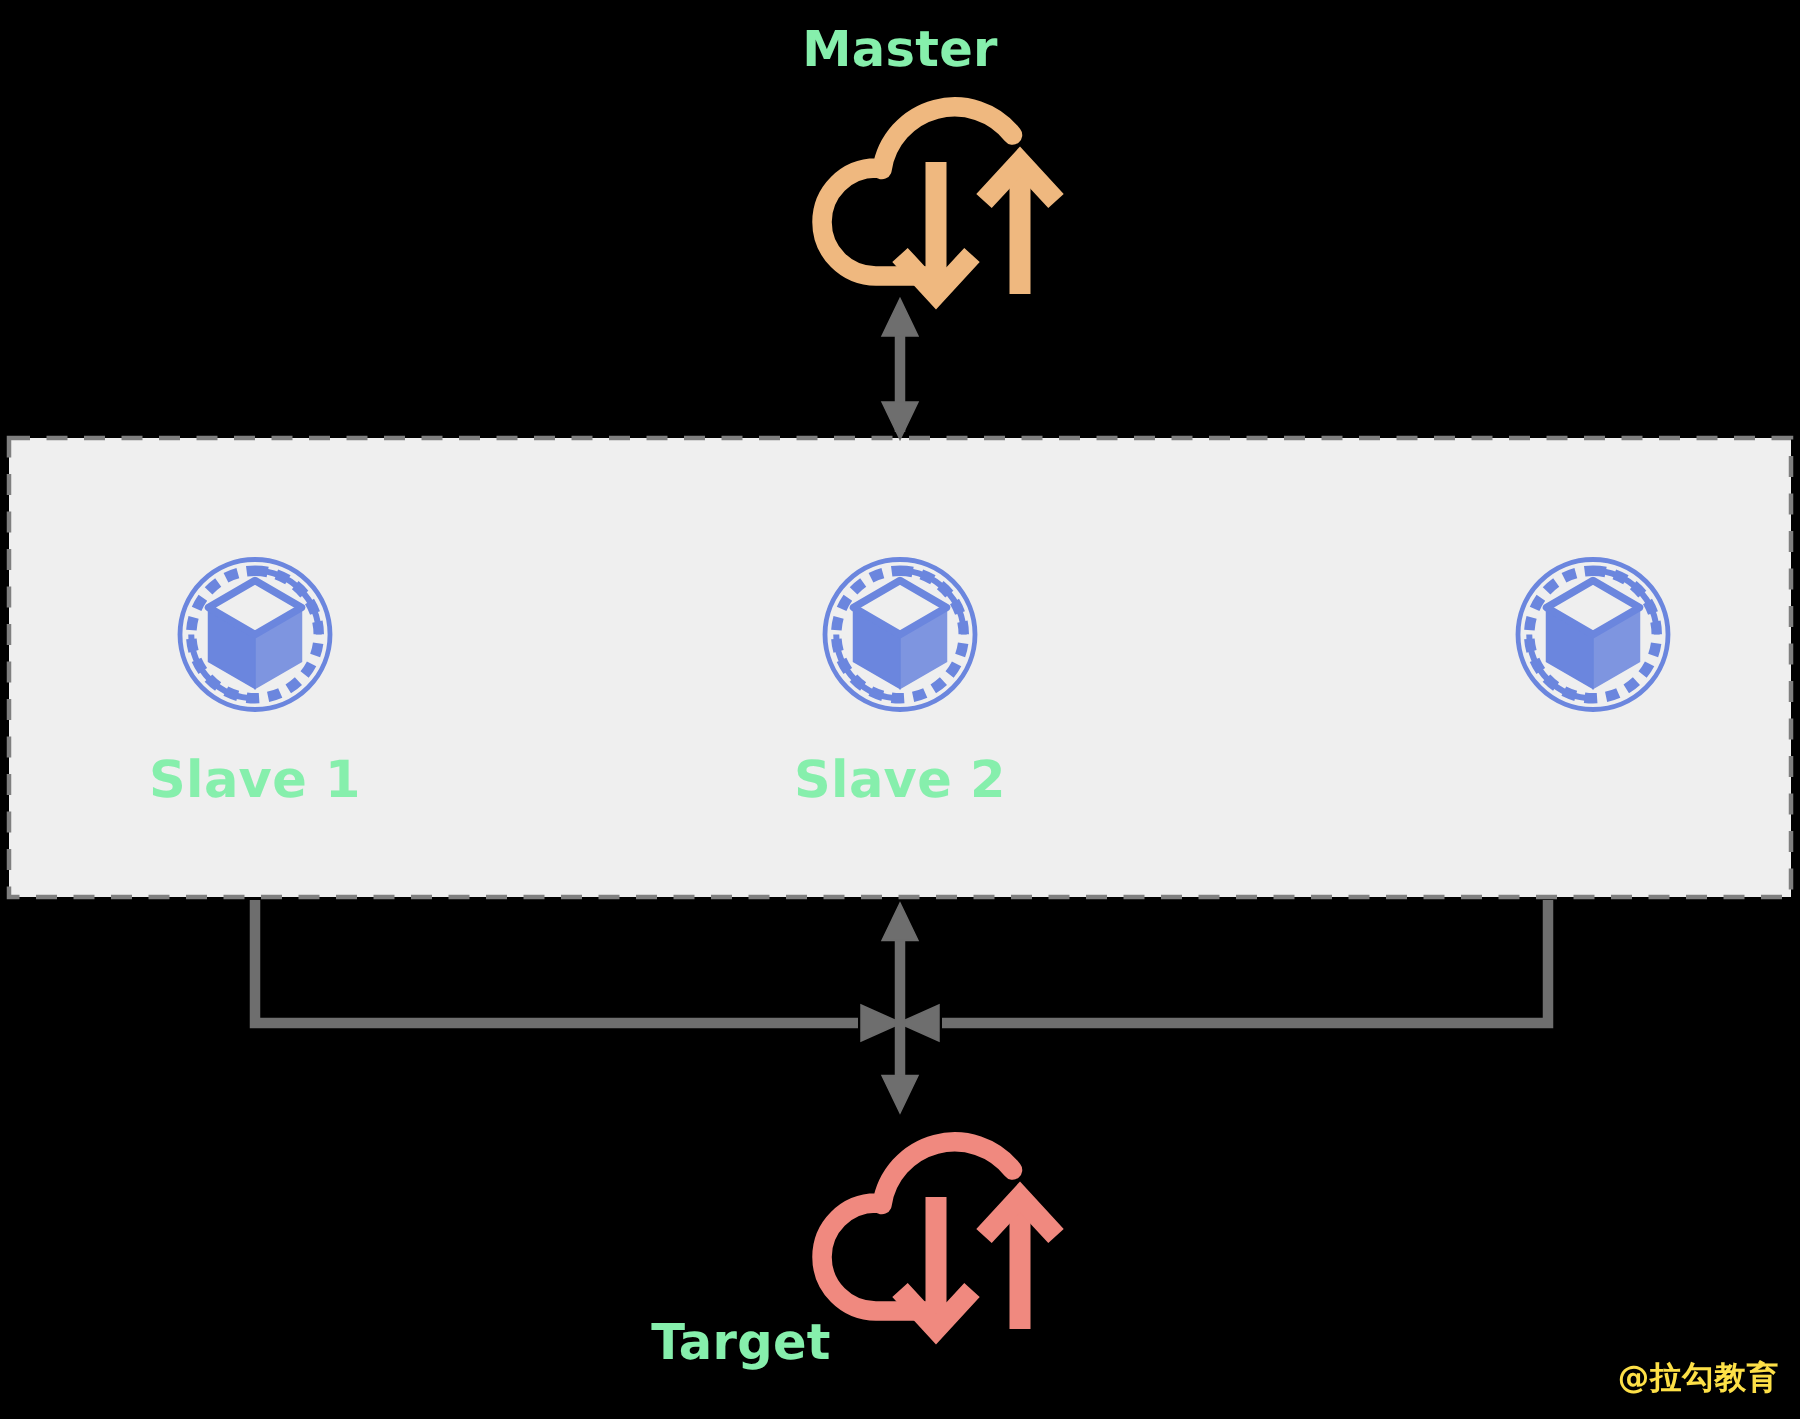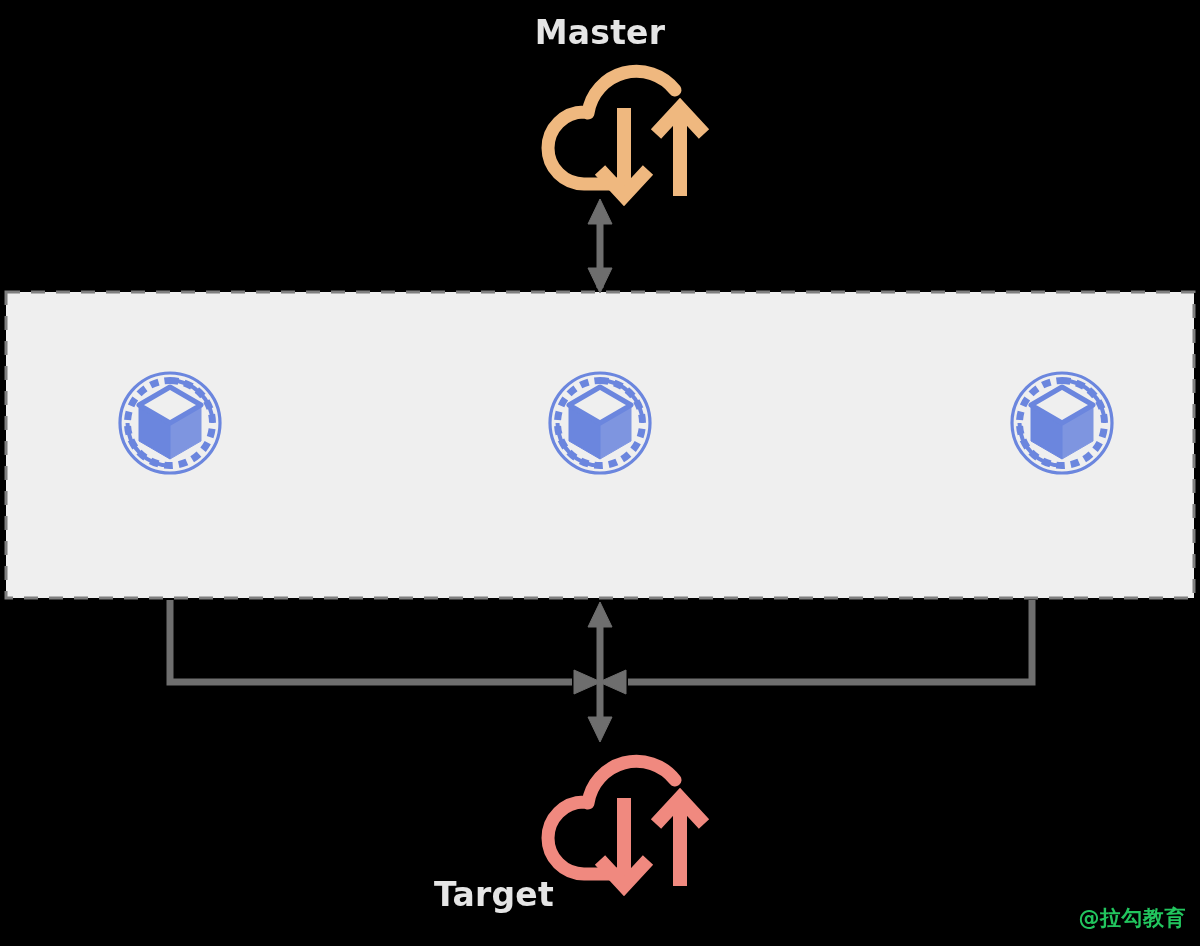--- a/index.html
+++ b/index.html
@@ -23,21 +23,21 @@
   .svg-layer {
     position: absolute;
     left: 0; top: 0;
     width: 1200px;
     height: 946px;
   }
   .node-label {
     position: absolute;
     text-align: center;
     font-weight: bold;
-    color: #e5e5e5;
+    color: #86efac;
     white-space: nowrap;
     letter-spacing: 0.2px;
   }
   .cloud-title {
     font-size: 33px;
     line-height: 38px;
   }
   .slave-title {
     font-size: 34px;
     line-height: 40px;
@@ -48,21 +48,21 @@
   #target-label {
     left: 0; top: 876px; width: 988px;
   }
   .slave-label-0 { left: 70px; top: 500px; width: 200px; }
   .slave-label-1 { left: 500px; top: 500px; width: 200px; }
   .slave-label-2 { left: 962px; top: 500px; width: 200px; }
   .watermark {
     position: absolute;
     right: 14px;
     bottom: 14px;
-    color: #22c55e;
+    color: #fde047;
     font-size: 21px;
     font-weight: bold;
     letter-spacing: 0.5px;
     white-space: nowrap;
   }
 </style>
 </head>
 <body>
 
 <div class="stage">
@@ -132,20 +132,22 @@
     <g transform="translate(546,369)" stroke="#6b86de" fill="#6b86de">
       <use href="#cube-node-glyph"></use>
     </g>
     <g transform="translate(1008,369)" stroke="#6b86de" fill="#6b86de">
       <use href="#cube-node-glyph"></use>
     </g>
   </svg>
 
   <div id="master-label" class="node-label cloud-title">Master</div>
 
+  <div class="node-label slave-title slave-label-0">Slave 1</div>
 
+  <div class="node-label slave-title slave-label-1">Slave 2</div>
 
 
   <div id="target-label" class="node-label cloud-title">Target</div>
 
   <div class="watermark">@拉勾教育</div>
 
 </div>
 
 </body></html>

